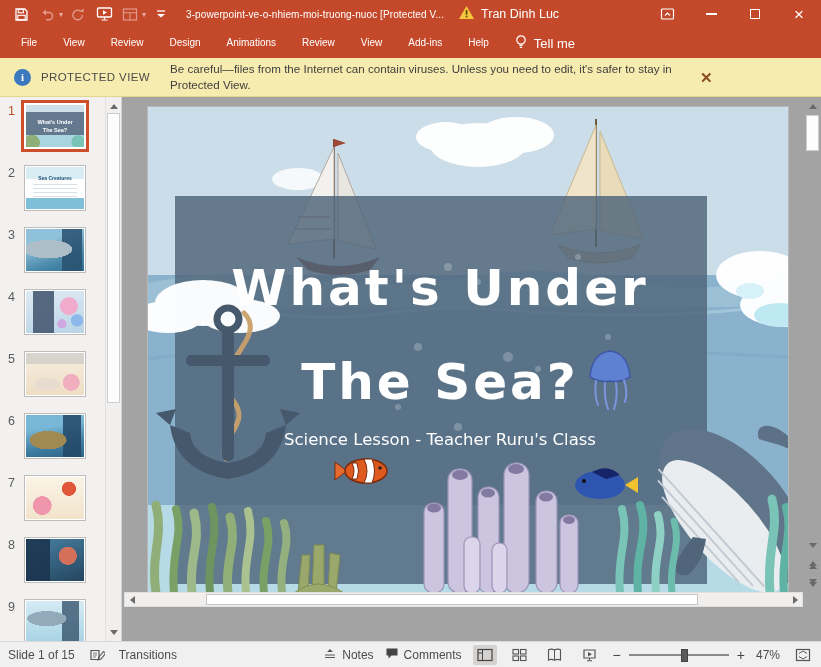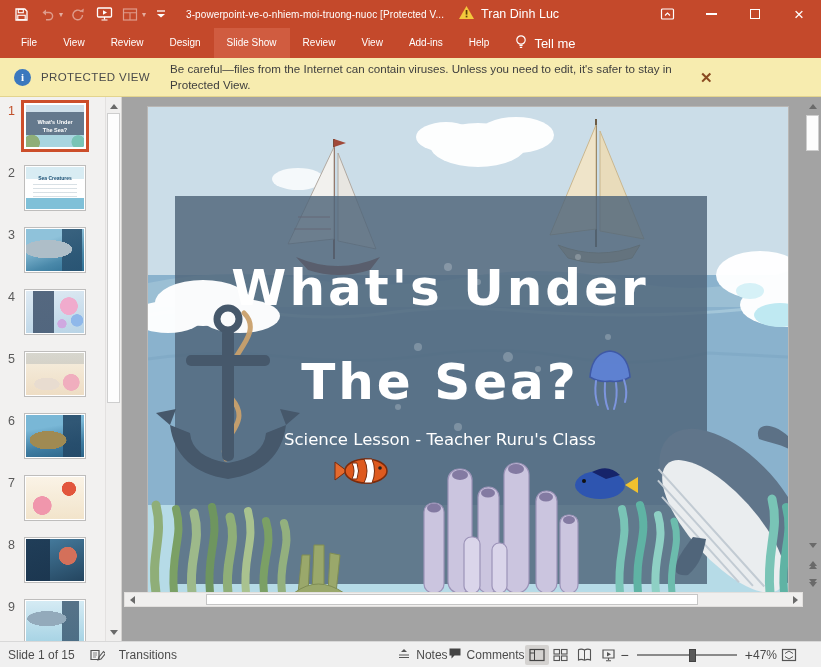--- a/index.html
+++ b/index.html
@@ -130,21 +130,21 @@
   
   .h-scroll { position:absolute; left:2px; right:18px; top:495px; height:15px; background:#F0EFEE; border:1px solid #E2E0DE; }
   .hs-left  { position:absolute; left:0; top:0; width:14px; height:13px; display:flex; align-items:center; justify-content:center; }
   .hs-right { position:absolute; right:0; top:0; width:14px; height:13px; display:flex; align-items:center; justify-content:center; }
   .hs-thumb { position:absolute; left:81px; top:1px; width:492px; height:11px; background:#FFF; border:1px solid #C6C6C6; }
 
   
   .statusbar { position:absolute; left:0; bottom:0; width:821px; height:26px; background:#F0F0F0;
                border-top:1px solid #D8D8D8; display:flex; align-items:center; font-size:12px; color:#4C4C4C; }
   .sb-left { display:flex; align-items:center; gap:14px; padding-left:8px; }
-  .sb-right { margin-left:auto; display:flex; align-items:center; padding-right:20px; }
+  .sb-right { margin-left:auto; display:flex; align-items:center; gap:11px; padding-right:6px; }
   .sb-item { display:flex; align-items:center; gap:5px; white-space:nowrap; }
   .viewbtn { width:24px; height:20px; display:flex; align-items:center; justify-content:center; border-radius:2px; }
   .viewbtn.active { background:#D4D2D0; }
   .zoom-slider { display:flex; align-items:center; gap:8px; }
   .z-track { position:relative; width:100px; height:14px; }
   .z-line { position:absolute; left:0; right:0; top:6.5px; height:1.5px; background:#8A8A8A; }
   .z-tick { position:absolute; left:57px; top:3px; width:1.5px; height:8px; background:#8A8A8A; }
   .z-thumb { position:absolute; left:52px; top:1px; width:7px; height:13px; background:#5A5A5A; border:1px solid #444; }
   .z-sign { font-size:14px; color:#444; line-height:1; }
 </style>
@@ -225,21 +225,21 @@
         </span>
     </div>
   </div>
 
   <div class="ribbon-row">
     <span id="tabsMount" style="display:flex;">
         <span class="tab">File</span>
         <span class="tab">View</span>
         <span class="tab">Review</span>
         <span class="tab">Design</span>
-        <span class="tab selected">Slide Show</span>
+        <span class="tab">Animations</span>
         <span class="tab">Review</span>
         <span class="tab">View</span>
         <span class="tab">Add-ins</span>
         <span class="tab">Help</span>
       </span>
     <span class="tellme">
       <span>
         <svg width="14" height="16" viewBox="0 0 14 16">
             <circle cx="7" cy="6" r="4.2" fill="none" stroke="#fff" stroke-width="1.2"></circle>
             <path d="M5.4 11.4h3.2M5.8 13.4h2.4" stroke="#fff" stroke-width="1.2"></path>

